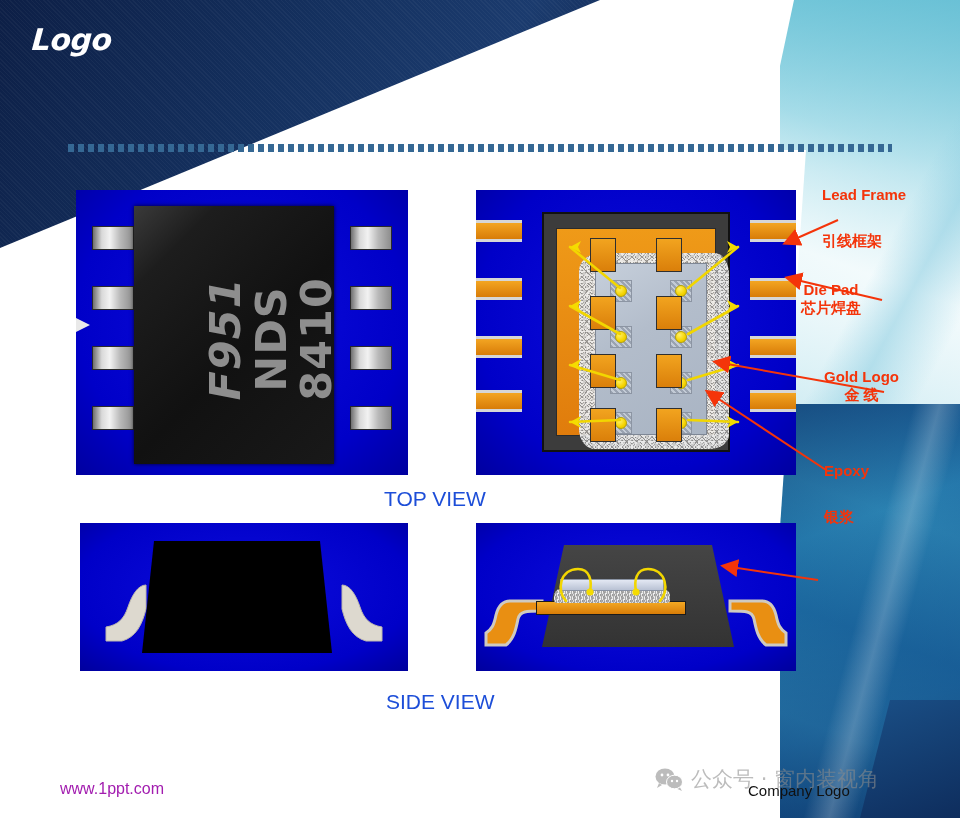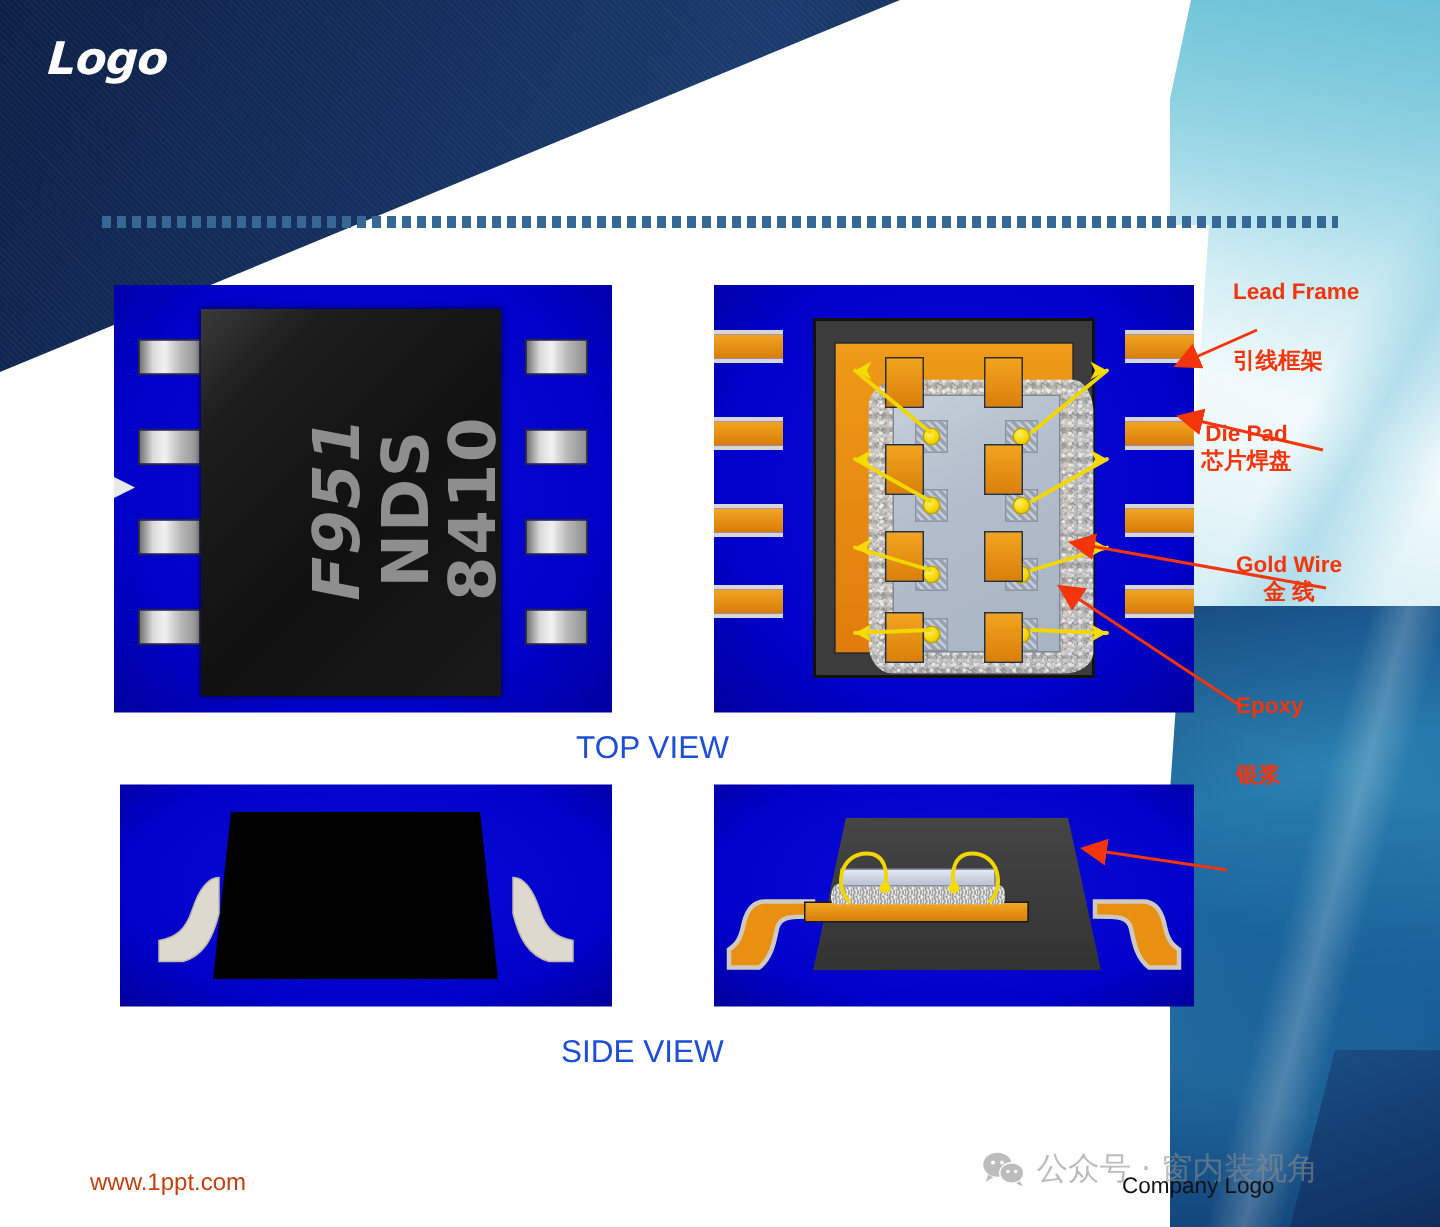--- a/index.html
+++ b/index.html
@@ -253,27 +253,27 @@
   .arrows { position:absolute; inset:0; pointer-events:none; z-index:7; }
 
   
   .caption {
     position:absolute;
     font-family:"Liberation Sans", sans-serif;
     font-size:21px; color:#1d4ed8;
     z-index:6;
   }
   .caption.top  { left:384px; top:487px; }
-  .caption.side { left:374px; top:690px; }
+  .caption.side { left:386px; top:690px; }
 
   
   .footer-url {
     position:absolute; left:60px; top:780px;
     font-family:"Liberation Sans", sans-serif;
-    font-size:16px; color:#c2410c; z-index:9;
+    font-size:16px; color:#a21caf; z-index:9;
   }
   .company-logo {
     position:absolute; left:748px; top:782px;
     font-family:"Liberation Sans", sans-serif;
     font-size:15px; color:#111; z-index:10;
   }
   .watermark {
     position:absolute; left:655px; top:765px;
     display:flex; align-items:center; gap:8px;
     z-index:9; opacity:.58;
@@ -448,21 +448,21 @@
 
   <div class="anno a-lead">
     <span>Lead Frame</span>
     <span class="cn">引线框架</span>
   </div>
   <div class="anno a-diepad">
     <span>Die Pad</span>
     <span class="cn">芯片焊盘</span>
   </div>
   <div class="anno a-gold">
-    <span>Gold Wire</span>
+    <span>Gold Logo</span>
     <span class="cn">金 线</span>
   </div>
   <div class="anno a-epoxy">
     <span>Epoxy</span>
     <span class="cn">银浆</span>
   </div>
 
   <div class="caption top">TOP VIEW</div>
   <div class="caption side">SIDE VIEW</div>
 

